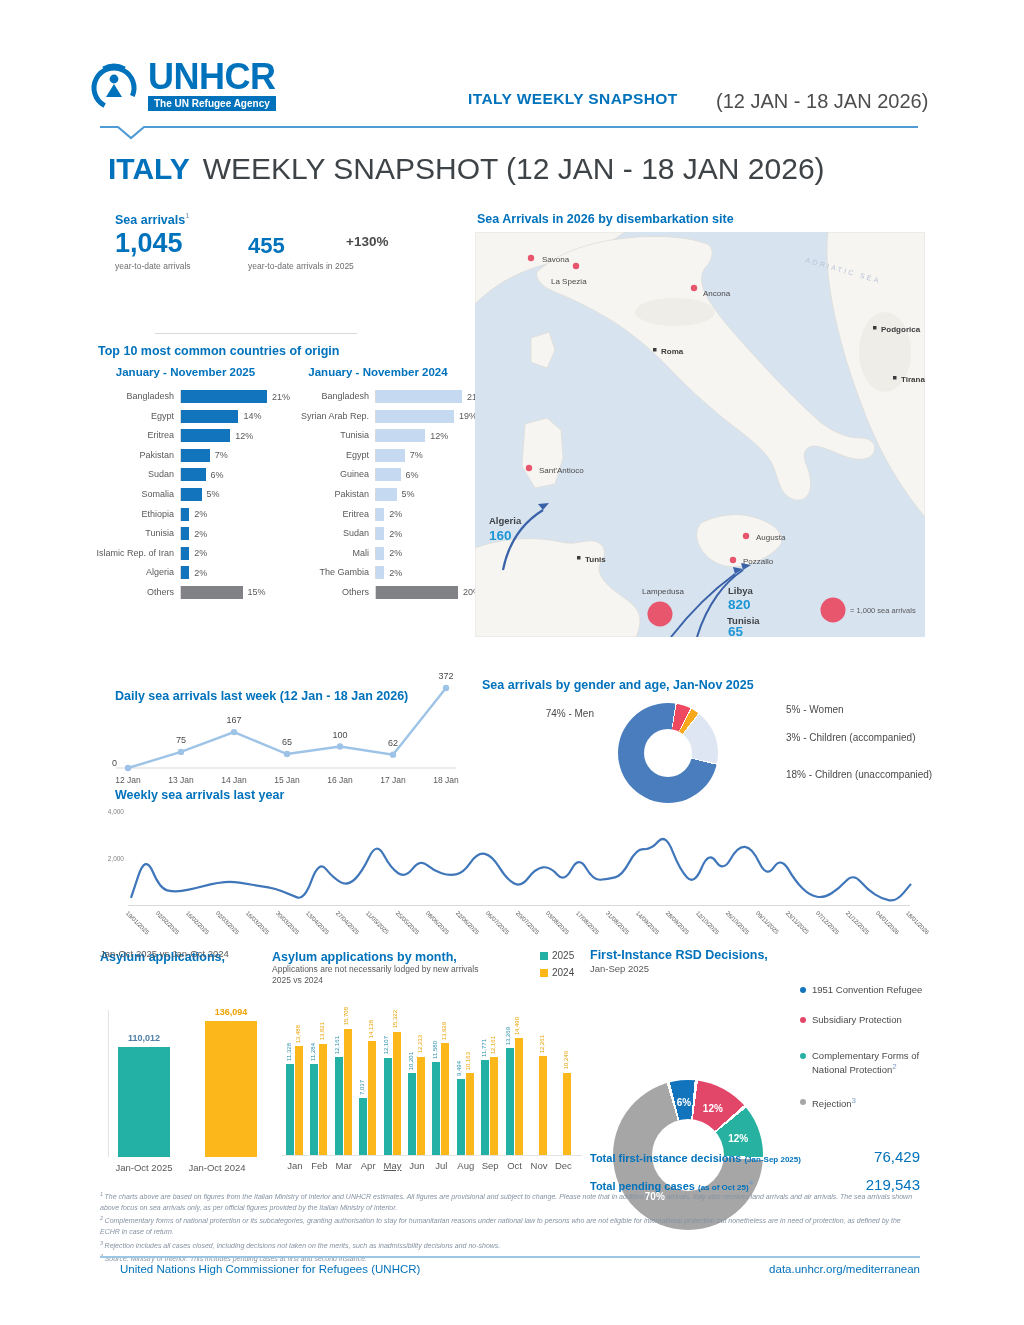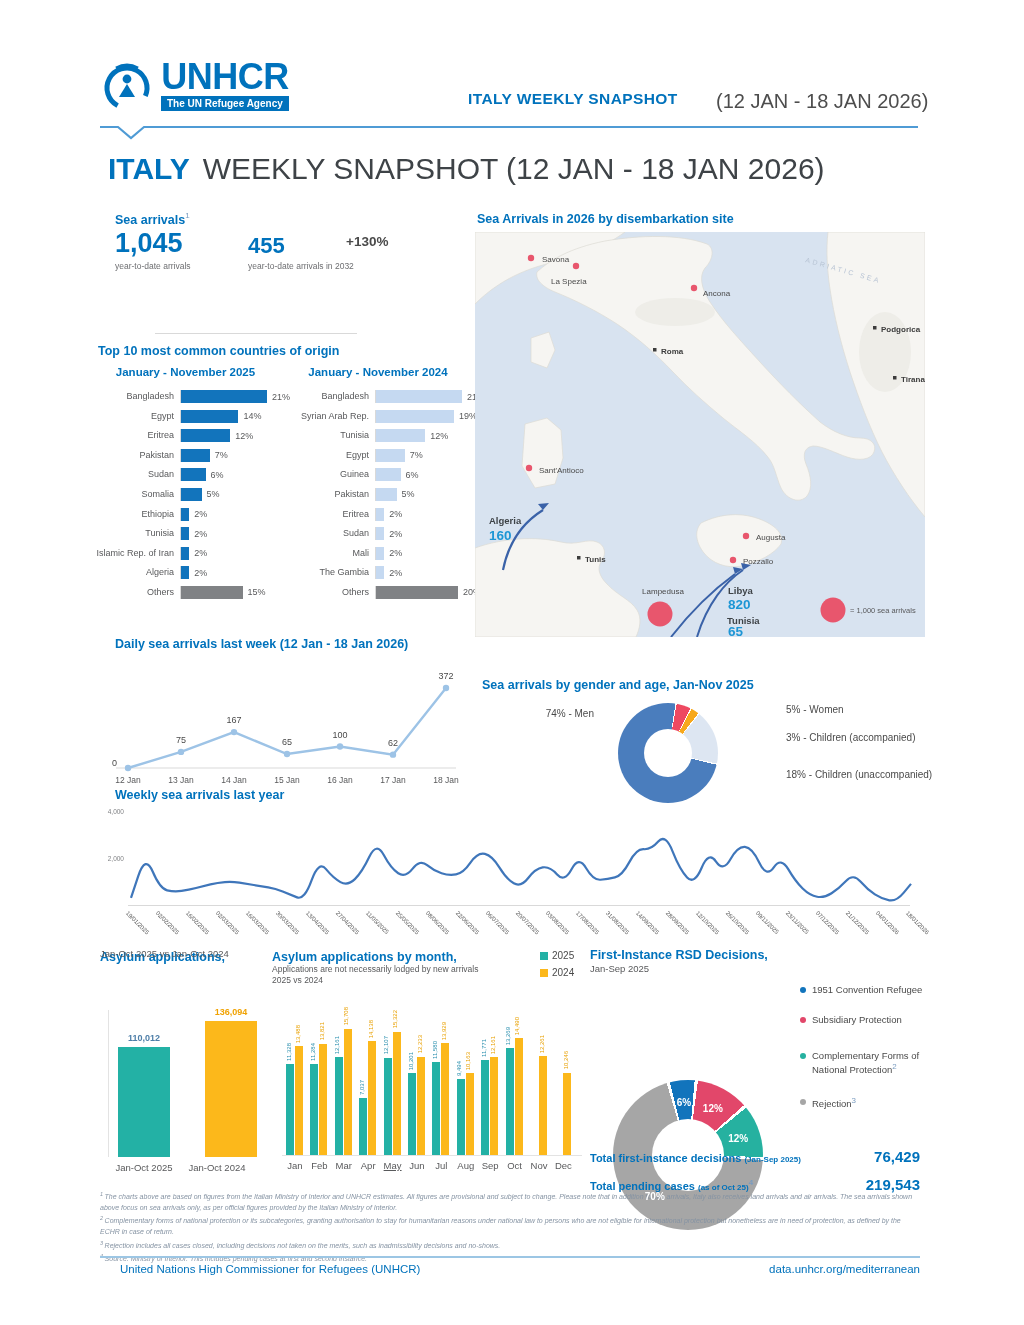--- a/index.html
+++ b/index.html
@@ -52,33 +52,33 @@
   
   .bar-val{position:absolute;font-size:9px;font-weight:bold;text-align:center;}
   .x-lab{position:absolute;font-size:9.5px;color:#58595b;text-align:center;}
   .mc-val{position:absolute;writing-mode:vertical-rl;transform:rotate(180deg);font-size:6px;letter-spacing:0;}
   .mini-legend{display:flex;align-items:center;gap:4px;font-size:10px;color:#4a4a4a;margin-bottom:6px;}
   .mini-legend .sq{width:8px;height:8px;flex:none;}
   
   .tot-row{display:flex;justify-content:space-between;align-items:baseline;width:330px;}
   .tot-lab{color:#0072bc;font-weight:bold;font-size:11px;}
   .tot-paren{font-size:8px;font-weight:bold;color:#0072bc;}
-  .tot-val{color:#0072bc;font-weight:700;font-size:15px;}
+  .tot-val{color:#0072bc;font-weight:400;font-size:15px;}
   
   .fn{font-size:7px;font-style:italic;color:#8593a3;line-height:1.5;margin-bottom:1px;}
   .fn sup{font-size:5.5px;}
   .footer-text{color:#0072bc;font-size:11.5px;}
   sup.blue{color:#7a9cc0;font-size:8px;}
 </style>
 </head>
 <body>
 
 <div class="page">
 
-  <div class="abs logo" style="left:101px;top:60px;text-align:right;">
+  <div class="abs logo" style="left:88px;top:60px;">
     <svg width="52" height="54" viewBox="0 0 52 54">
       <circle cx="26" cy="28" r="20" fill="none" stroke="#0072bc" stroke-width="5" stroke-dasharray="92 34" transform="rotate(118 26 28)"></circle>
       <circle cx="26" cy="19" r="4.4" fill="#0072bc"></circle>
       <path d="M26,24 L18,37 L34,37 Z" fill="#0072bc"></path>
       <path d="M15,8 Q26,2 37,8" fill="none" stroke="#0072bc" stroke-width="3"></path>
     </svg>
     <div>
       <div class="brand">UNHCR</div>
       <div class="tagline">The UN Refugee Agency</div>
     </div>
@@ -93,21 +93,21 @@
     <span class="c">ITALY</span>
     <span class="r">WEEKLY SNAPSHOT (12 JAN - 18 JAN 2026)</span>
   </div>
 
   <div class="abs" style="left:115px;top:210px;">
     <span class="sec-h">Sea arrivals</span><sup class="blue">1</sup>
   </div>
   <div class="abs stat-big" style="left:115px;top:228px;">1,045</div>
   <div class="abs stat-note" style="left:115px;top:261px;">year-to-date arrivals</div>
   <div class="abs stat-mid" style="left:248px;top:233px;">455</div>
-  <div class="abs stat-note" style="left:248px;top:261px;">year-to-date arrivals in 2032</div>
+  <div class="abs stat-note" style="left:248px;top:261px;">year-to-date arrivals in 2025</div>
   <div class="abs stat-change" style="left:346px;top:234px;">+130%</div>
 
   <div class="abs" style="left:155px;top:333px;width:202px;height:1px;background:#d9d9d9;"></div>
   <div class="abs sec-h" style="left:98px;top:344px;">Top 10 most common countries of origin</div>
   <div class="abs period-h" style="left:88px;top:366px;width:195px;">January - November 2025</div>
   <div class="abs period-h" style="left:283px;top:366px;width:190px;">January - November 2024</div>
   <div class="abs oc" id="origin-chart-0" style="left:88px;top:390px;width:196px;">
       <div class="oc-row">
         <div class="oc-label">Bangladesh</div>
         <div class="oc-track">
@@ -319,21 +319,21 @@
     <text class="flow-val" x="253" y="377">820</text>
     <text class="flow-name" x="252" y="392">Tunisia</text>
     <text class="flow-val" x="253" y="404">65</text>
 
     <text class="map-city" x="188" y="362" text-anchor="middle">Lampedusa</text>
     <circle cx="185" cy="382" r="12.5" fill="#e8566d"></circle>
     <circle cx="358" cy="378" r="12.5" fill="#e8566d"></circle>
     <text x="375" y="381" font-size="7.5" fill="#58595b">= 1,000 sea arrivals</text>
   </svg>
 
-  <div class="abs sec-h" style="left:115px;top:637px;">Daily sea arrivals last week (12 Jan -  18 Jan 2026)</div>
+  <div class="abs sec-h" style="left:115px;top:689px;">Daily sea arrivals last week (12 Jan -  18 Jan 2026)</div>
   <div class="abs" id="daily-chart" style="left:112px;top:668px;width:348px;height:122px;"><svg width="348" height="122" viewBox="0 0 348 122">
         <line x1="4" y1="100" x2="344" y2="100" stroke="#d9d9d9" stroke-width="1"></line>
         <polyline points="16,100 69,83.875 122,64.095 175,86.025 228,78.5 281,86.67 334,20.019999999999996" fill="none" stroke="#9dc3e6" stroke-width="2.4"></polyline>
         <circle cx="16" cy="100" r="3.2" fill="#9dc3e6"></circle>
         <text x="5" y="98" text-anchor="end" font-size="9" fill="#4a4a4a">0</text>
         <text x="16" y="115" text-anchor="middle" font-size="8.5" fill="#58595b">12 Jan</text>
         <circle cx="69" cy="83.875" r="3.2" fill="#9dc3e6"></circle>
         <text x="69" y="74.875" text-anchor="middle" font-size="9" fill="#4a4a4a">75</text>
         <text x="69" y="115" text-anchor="middle" font-size="8.5" fill="#58595b">13 Jan</text>
         <circle cx="122" cy="64.095" r="3.2" fill="#9dc3e6"></circle>

